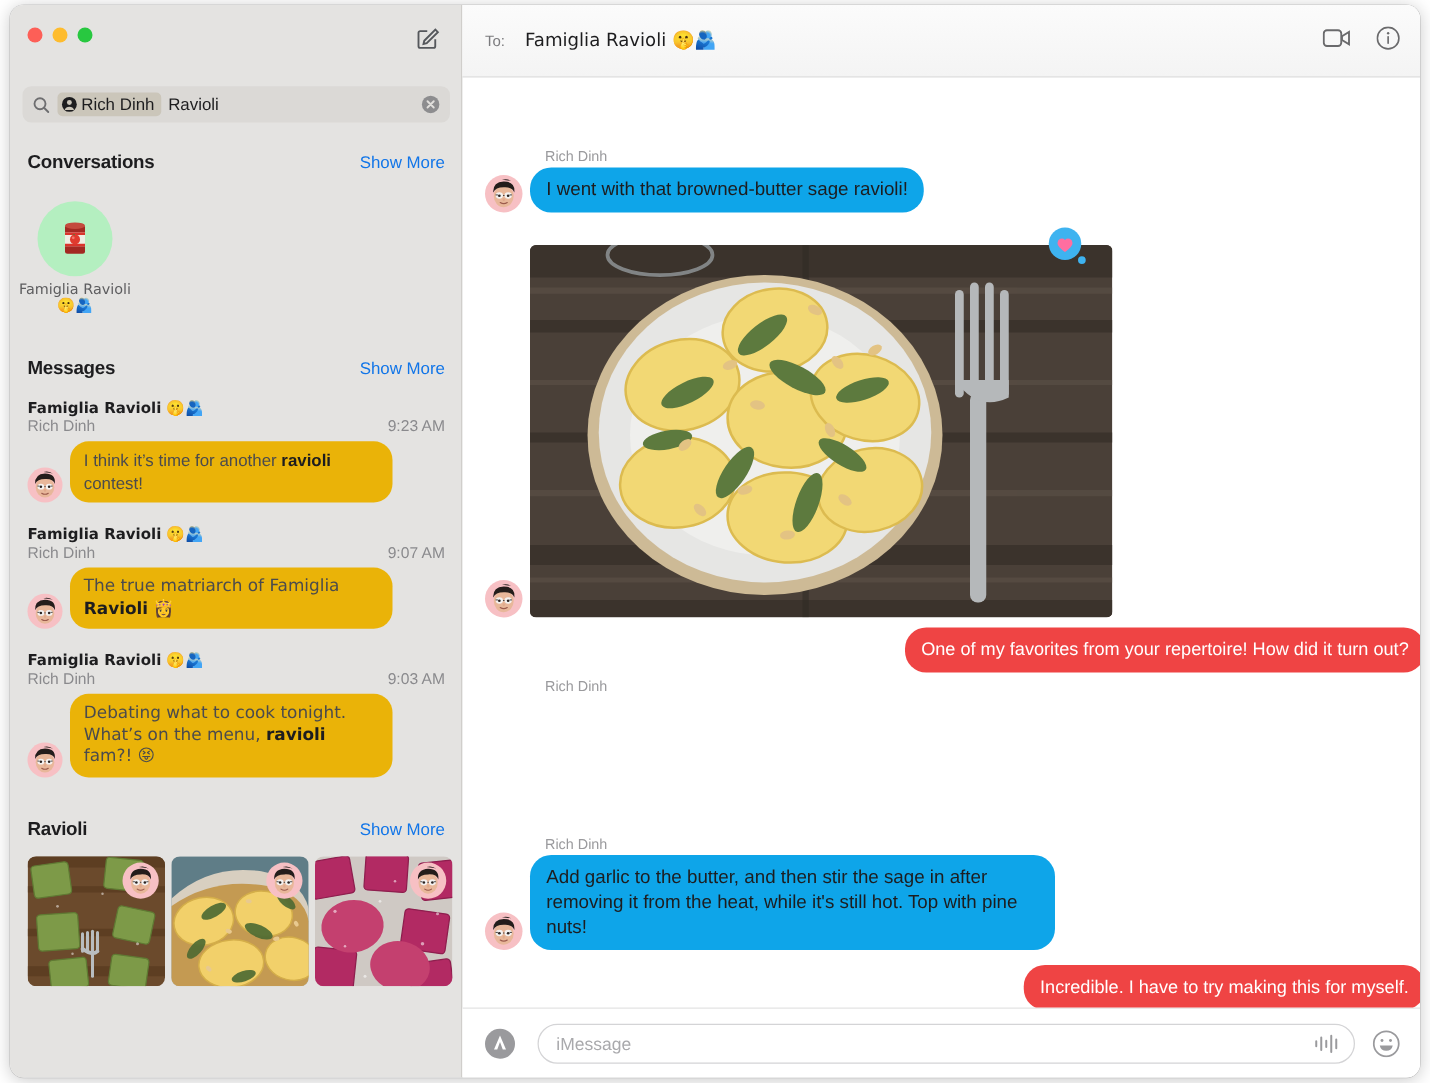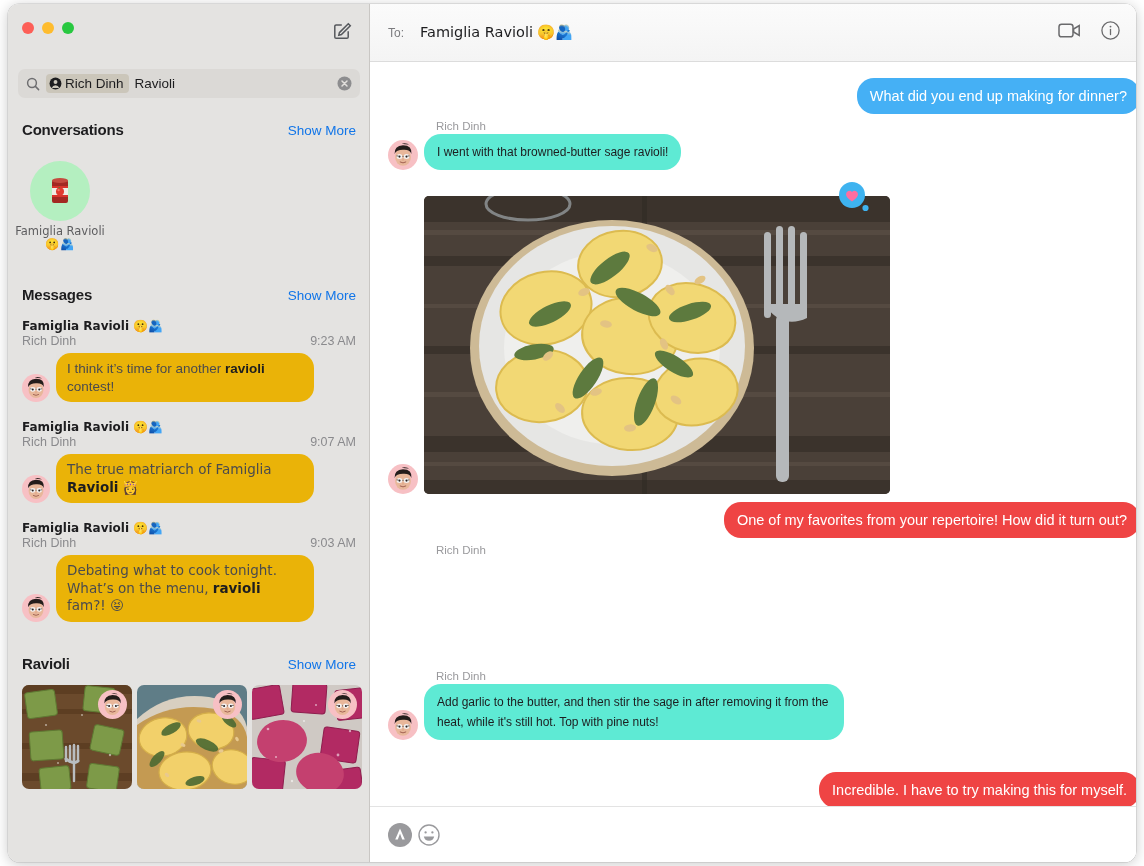--- a/index.html
+++ b/index.html
@@ -229,25 +229,25 @@
 
   .in-row { display: flex; align-items: flex-end; }
   .in-av {
     width: 30px; height: 30px; border-radius: 50%;
     background: #f7c0c4; flex: 0 0 30px;
     margin-right: 6px;
     overflow: hidden;
     display: flex; align-items: center; justify-content: center;
   }
   .bubble-in {
-    background: #5eead4;
+    background: #0ea5e9;
     color: #1d1d1f;
     border-radius: 17px;
     padding: 8px 13px;
-    font-size: 12px;
+    font-size: 15px;
     line-height: 20px;
     position: relative;
     max-width: 430px;
   }
   .bubble-in::before {
     content: "";
     position: absolute;
     left: -5px; bottom: 0;
     width: 13px; height: 16px;
     background: #e8e8e8;
@@ -672,23 +672,20 @@
             <circle cx="9.5" cy="9.5" r="8.6"></circle>
             <path d="M9.5 8.4v5.2" stroke-linecap="round"></path>
             <circle cx="9.5" cy="5.6" r="0.95" fill="#6a6a6c" stroke="none"></circle>
           </svg>
         </span>
       </div>
     </div>
 
     <div id="thread">
 
-      <div class="row out-row" style="top:16px; right:-4px; left:18px;">
-        <div class="bubble-out light">What did you end up making for dinner?</div>
-      </div>
 
       <div class="row" style="top:58px; left:18px;">
         <div class="sender-label">Rich Dinh</div>
         <div class="in-row">
           <div class="in-av">
               <svg width="30" height="30">
                 <use href="#memoji"></use>
               </svg>
             </div>
           <div class="bubble-in">I went with that browned-butter sage ravioli!</div>
@@ -742,20 +739,28 @@
     </div>
 
     <div id="composer">
       <span id="apps-btn">
         <svg width="28" height="28" viewBox="0 0 28 28">
           <circle cx="13" cy="14" r="12" fill="#9a9a9d"></circle>
           <path d="M13 7.4l4.8 11.2h-2.6L13 12.6l-2.2 6h-2.6z" fill="#ffffff"></path>
           <path d="M21.2 7.8a9 9 0 0 1 0 12.4" fill="none" stroke="#9a9a9d" stroke-width="1.6" stroke-linecap="round"></path>
         </svg>
       </span>
+      <div id="input-wrap">
+        <input id="imessage-input" type="text" placeholder="iMessage" style="">
+        <span id="audio-btn">
+          <svg width="22" height="16" viewBox="0 0 22 16" stroke="#9a9a9d" stroke-width="1.6" stroke-linecap="round">
+            <path d="M2 6v4M6 3v10M10 5.5v5M14 1.5v13M18 4.5v7"></path>
+          </svg>
+        </span>
+      </div>
       <span id="emoji-btn">
         <svg width="22" height="22" viewBox="0 0 22 22" fill="none" stroke="#9a9a9d" stroke-width="1.4">
           <circle cx="11" cy="11" r="10"></circle>
           <circle cx="7.6" cy="8.4" r="1.15" fill="#9a9a9d" stroke="none"></circle>
           <circle cx="14.4" cy="8.4" r="1.15" fill="#9a9a9d" stroke="none"></circle>
           <path d="M5.8 12.4h10.4a5.3 5.3 0 0 1-10.4 0z" fill="#9a9a9d" stroke="none"></path>
         </svg>
       </span>
     </div>
   </div>

